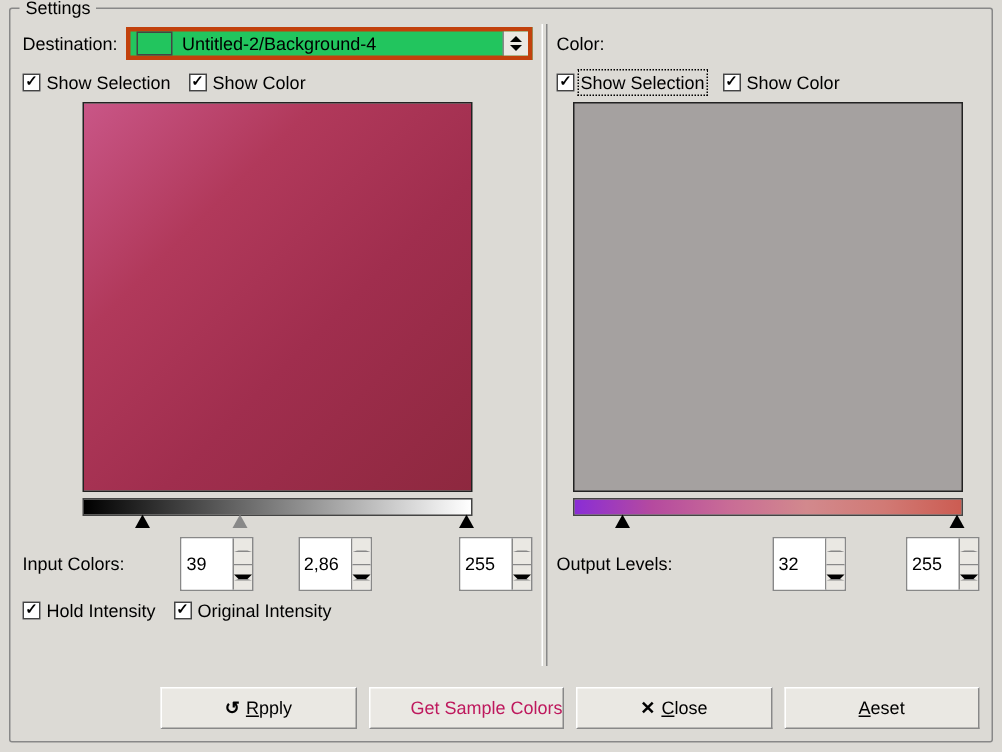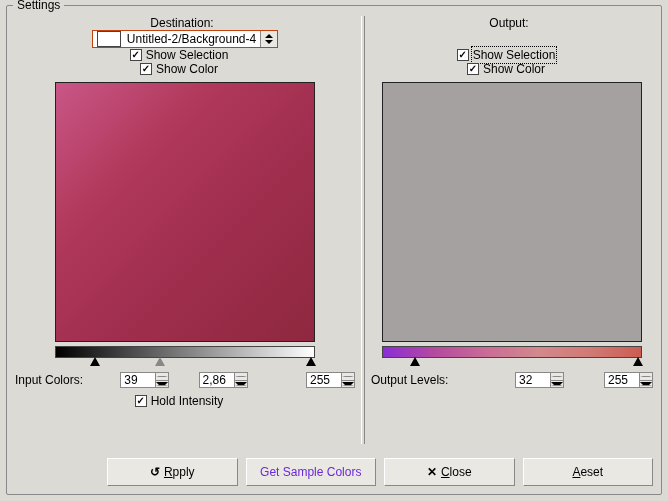--- a/index.html
+++ b/index.html
@@ -44,29 +44,28 @@
   flex: 1;
   display: flex;
   flex-direction: column;
 }
 .panel.left { flex: 0 0 340px; }
 .panel.right { flex: 1; }
 .row {
   display: flex;
   align-items: center;
   margin-bottom: 6px;
-  flex-direction: column;
 }
 .row.top { height: 26px; }
 .label { margin-right: 6px; }
 .selectwrap {
   flex: 1;
   display: flex;
-  border: 1px solid #c2410c;
-  background: #ffffff;
+  border: 3px solid #c2410c;
+  background: #22c55e;
   height: 22px;
 }
 .select-body {
   flex: 1;
   display: flex;
   align-items: center;
   padding: 0 4px;
   gap: 6px;
   border-right: 1px solid #888;
 }
@@ -153,21 +152,21 @@
   display: flex;
   align-items: center;
   margin-top: 2px;
 }
 .levels .lbl { margin-right: 8px; }
 .levels .spinner { margin-left: auto; }
 .levels .spinner:first-of-type { margin-left: 0; }
 .levels.left-l .spinner.mid { margin: 0 auto; justify-content: flex-end; }
 .spinner {
   display: inline-flex;
-  height: 16px;
+  height: 36px;
   border: 1px solid #888;
   background: #fff;
 }
 .spinner input {
   border: none;
   width: 34px;
   padding: 0 3px;
   font-size: 12px;
   font-family: inherit;
   background: #fff;
@@ -199,21 +198,21 @@
   border-top-color: #fff;
   border-left-color: #fff;
   background: #eae8e3;
   display: flex;
   align-items: center;
   justify-content: center;
   gap: 4px;
   font-size: 12px;
   font-family: inherit;
 }
-.btn.disabled { color: #6d28d9; }
+.btn.disabled { color: #be185d; justify-content: flex-end; }
 .btn .underline { text-decoration: underline; }
 .btn .icon { font-weight: bold; }
 .smallarrow {
   width: 0; height: 0;
   border-left: 3px solid transparent;
   border-right: 3px solid transparent;
 }
 .smallarrow.up { border-bottom: 3px solid #000; }
 .smallarrow.dn { border-top: 3px solid #000; }
 </style>
@@ -294,28 +293,32 @@
               </div>
             </span>
         </span>
       </div>
 
       <div class="row" style="margin-top:6px">
         <label class="checkbox checked">
           <span class="box"></span>
             <span class="lbl">Hold Intensity</span>
         </label>
+        <label class="checkbox checked">
+          <span class="box"></span>
+            <span class="lbl">Original Intensity</span>
+        </label>
       </div>
     </div>
 
     <div class="vsep"></div>
 
     <div class="panel right">
       <div class="row top">
-        <span class="label">Output:</span>
+        <span class="label">Color:</span>
       </div>
 
       <div class="row">
         <label class="checkbox checked focused">
           <span class="box"></span>
             <span class="lbl">Show Selection</span>
         </label>
         <label class="checkbox checked">
           <span class="box"></span>
             <span class="lbl">Show Color</span>

